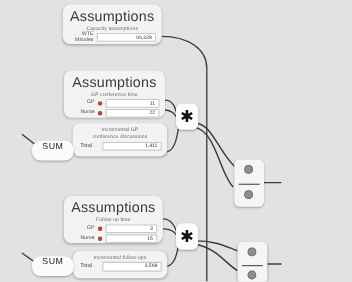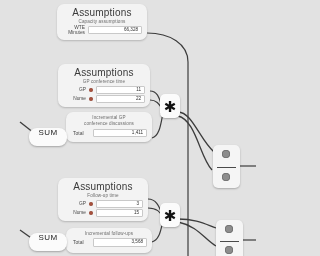--- a/index.html
+++ b/index.html
@@ -16,21 +16,21 @@
   .node{
     position:absolute;
     background:#f3f3f3;
     border-radius:7px;
     box-shadow:0 1px 2px rgba(0,0,0,.20);
     box-sizing:border-box;
   }
 
   .card-title{
     text-align:center;
-    font-size:10px;
+    font-size:13px;
     color:#3a3a3a;
     letter-spacing:.2px;
     padding-top:3px;
     padding-bottom:1px;
   }
   .card-sub{
     text-align:center;
     font-size:4.6px;
     color:#6d6d6d;
     letter-spacing:.1px;

